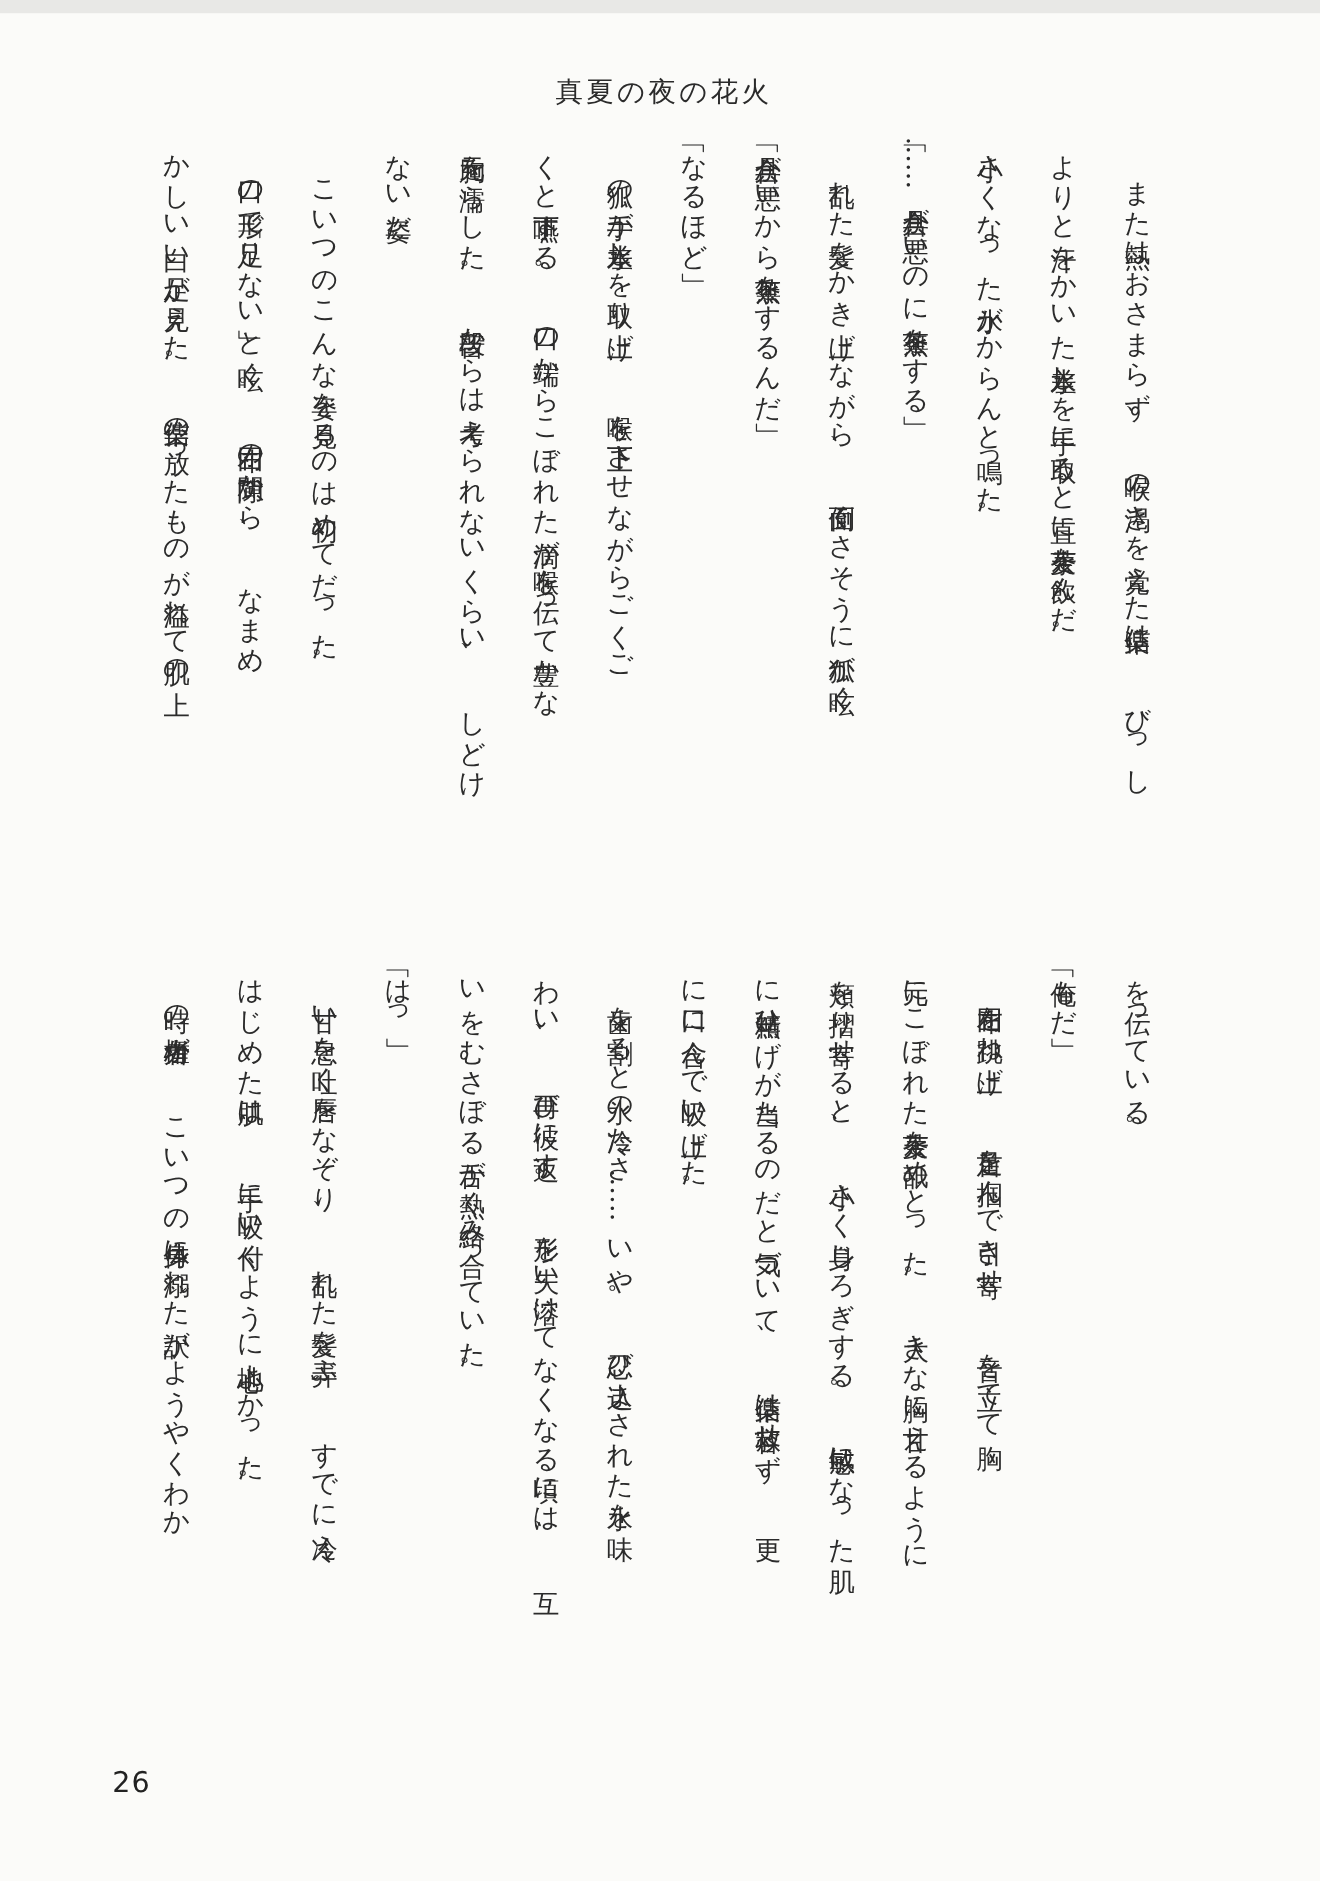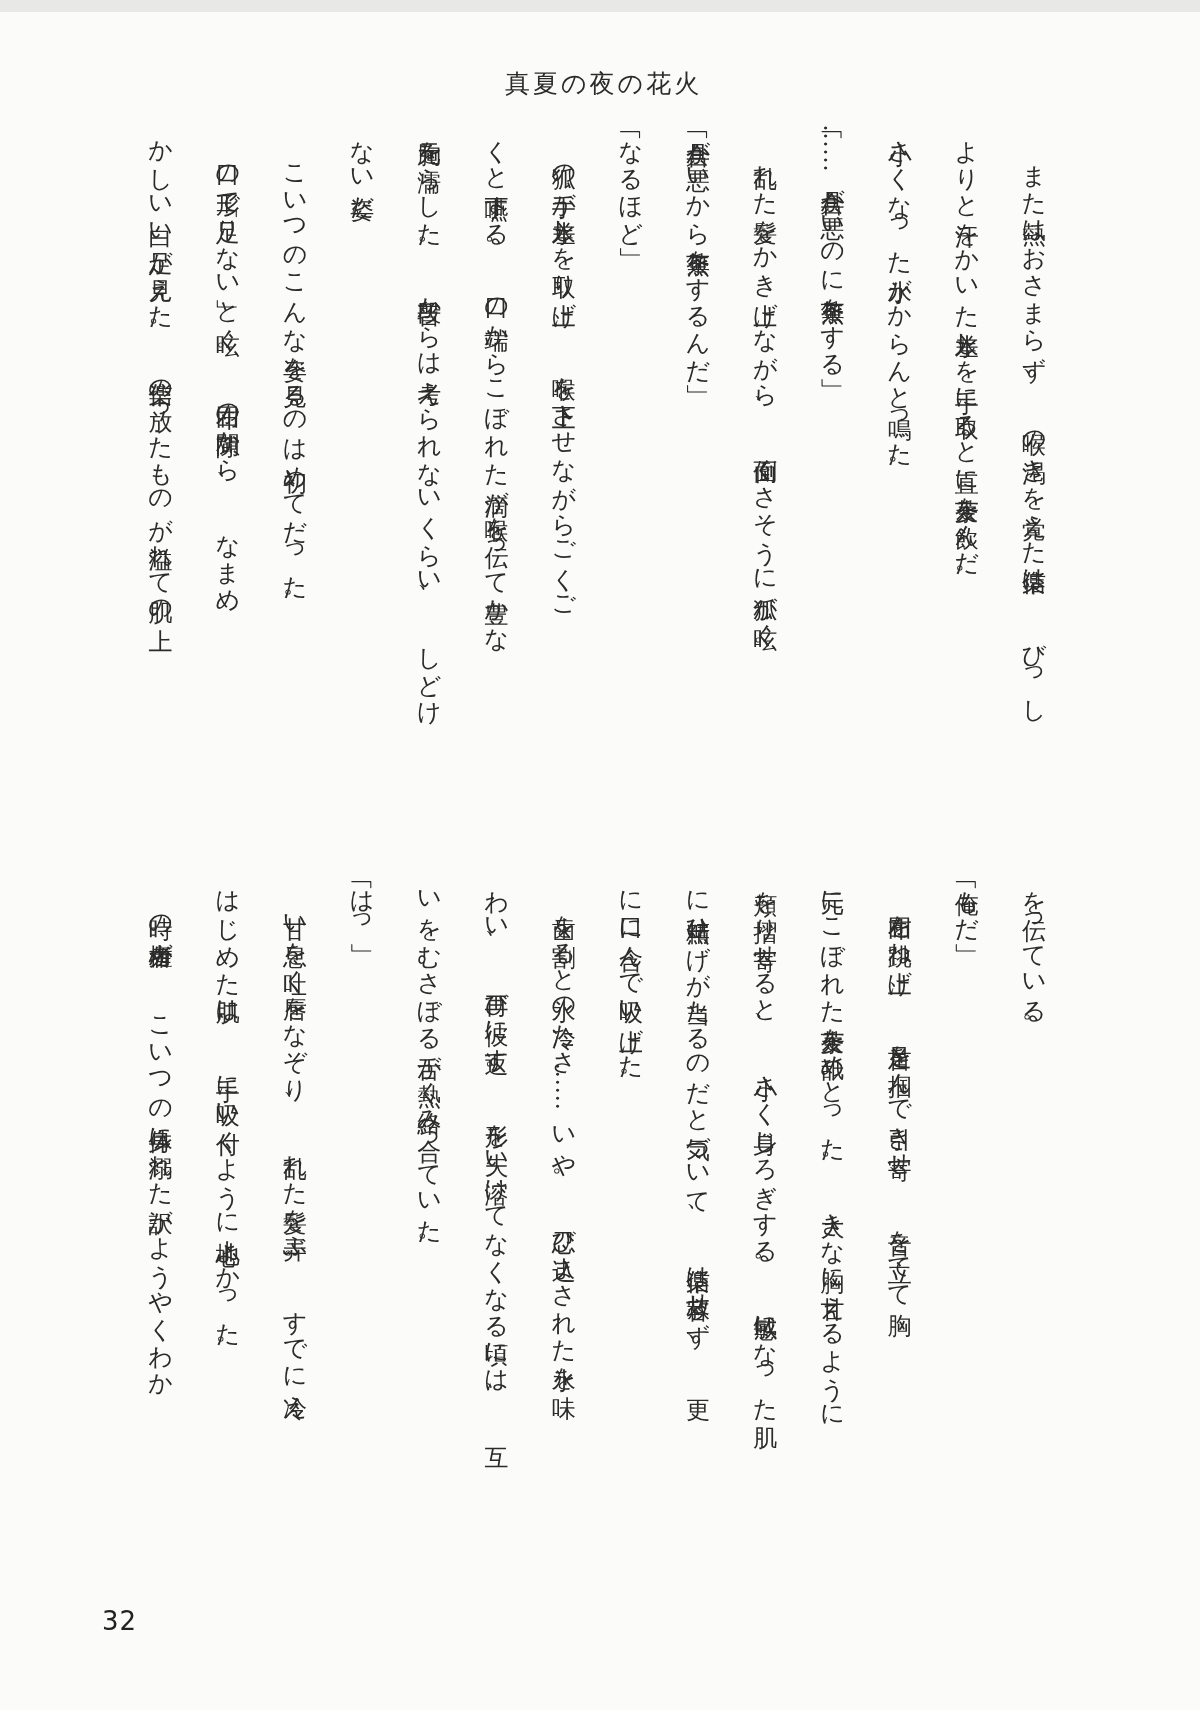--- a/index.html
+++ b/index.html
@@ -92,15 +92,15 @@
     <p>に口に含んで吸い上げた。</p>
     <p>　歯を割ると氷の冷たさ……いや。　忍び込まされた氷を味</p>
     <p>わい、　再び彼に返す。　形を失い溶けてなくなる頃には、　互</p>
     <p>いをむさぼる舌が熱く絡み合っていた。</p>
     <p>「はっ」</p>
     <p>　甘い息を吐く唇をなぞり、　乱れた髪を弄ぶ。　すでに冷え</p>
     <p>はじめた肌は、　手に吸い付くように心地よかった。</p>
     <p>　時の権力者が、　こいつの身体に溺れた訳がようやくわか</p>
   </div>
 
-  <div class="page-number">32</div>
+  <div class="page-number">26</div>
 
 </div>
 
 </body></html>

